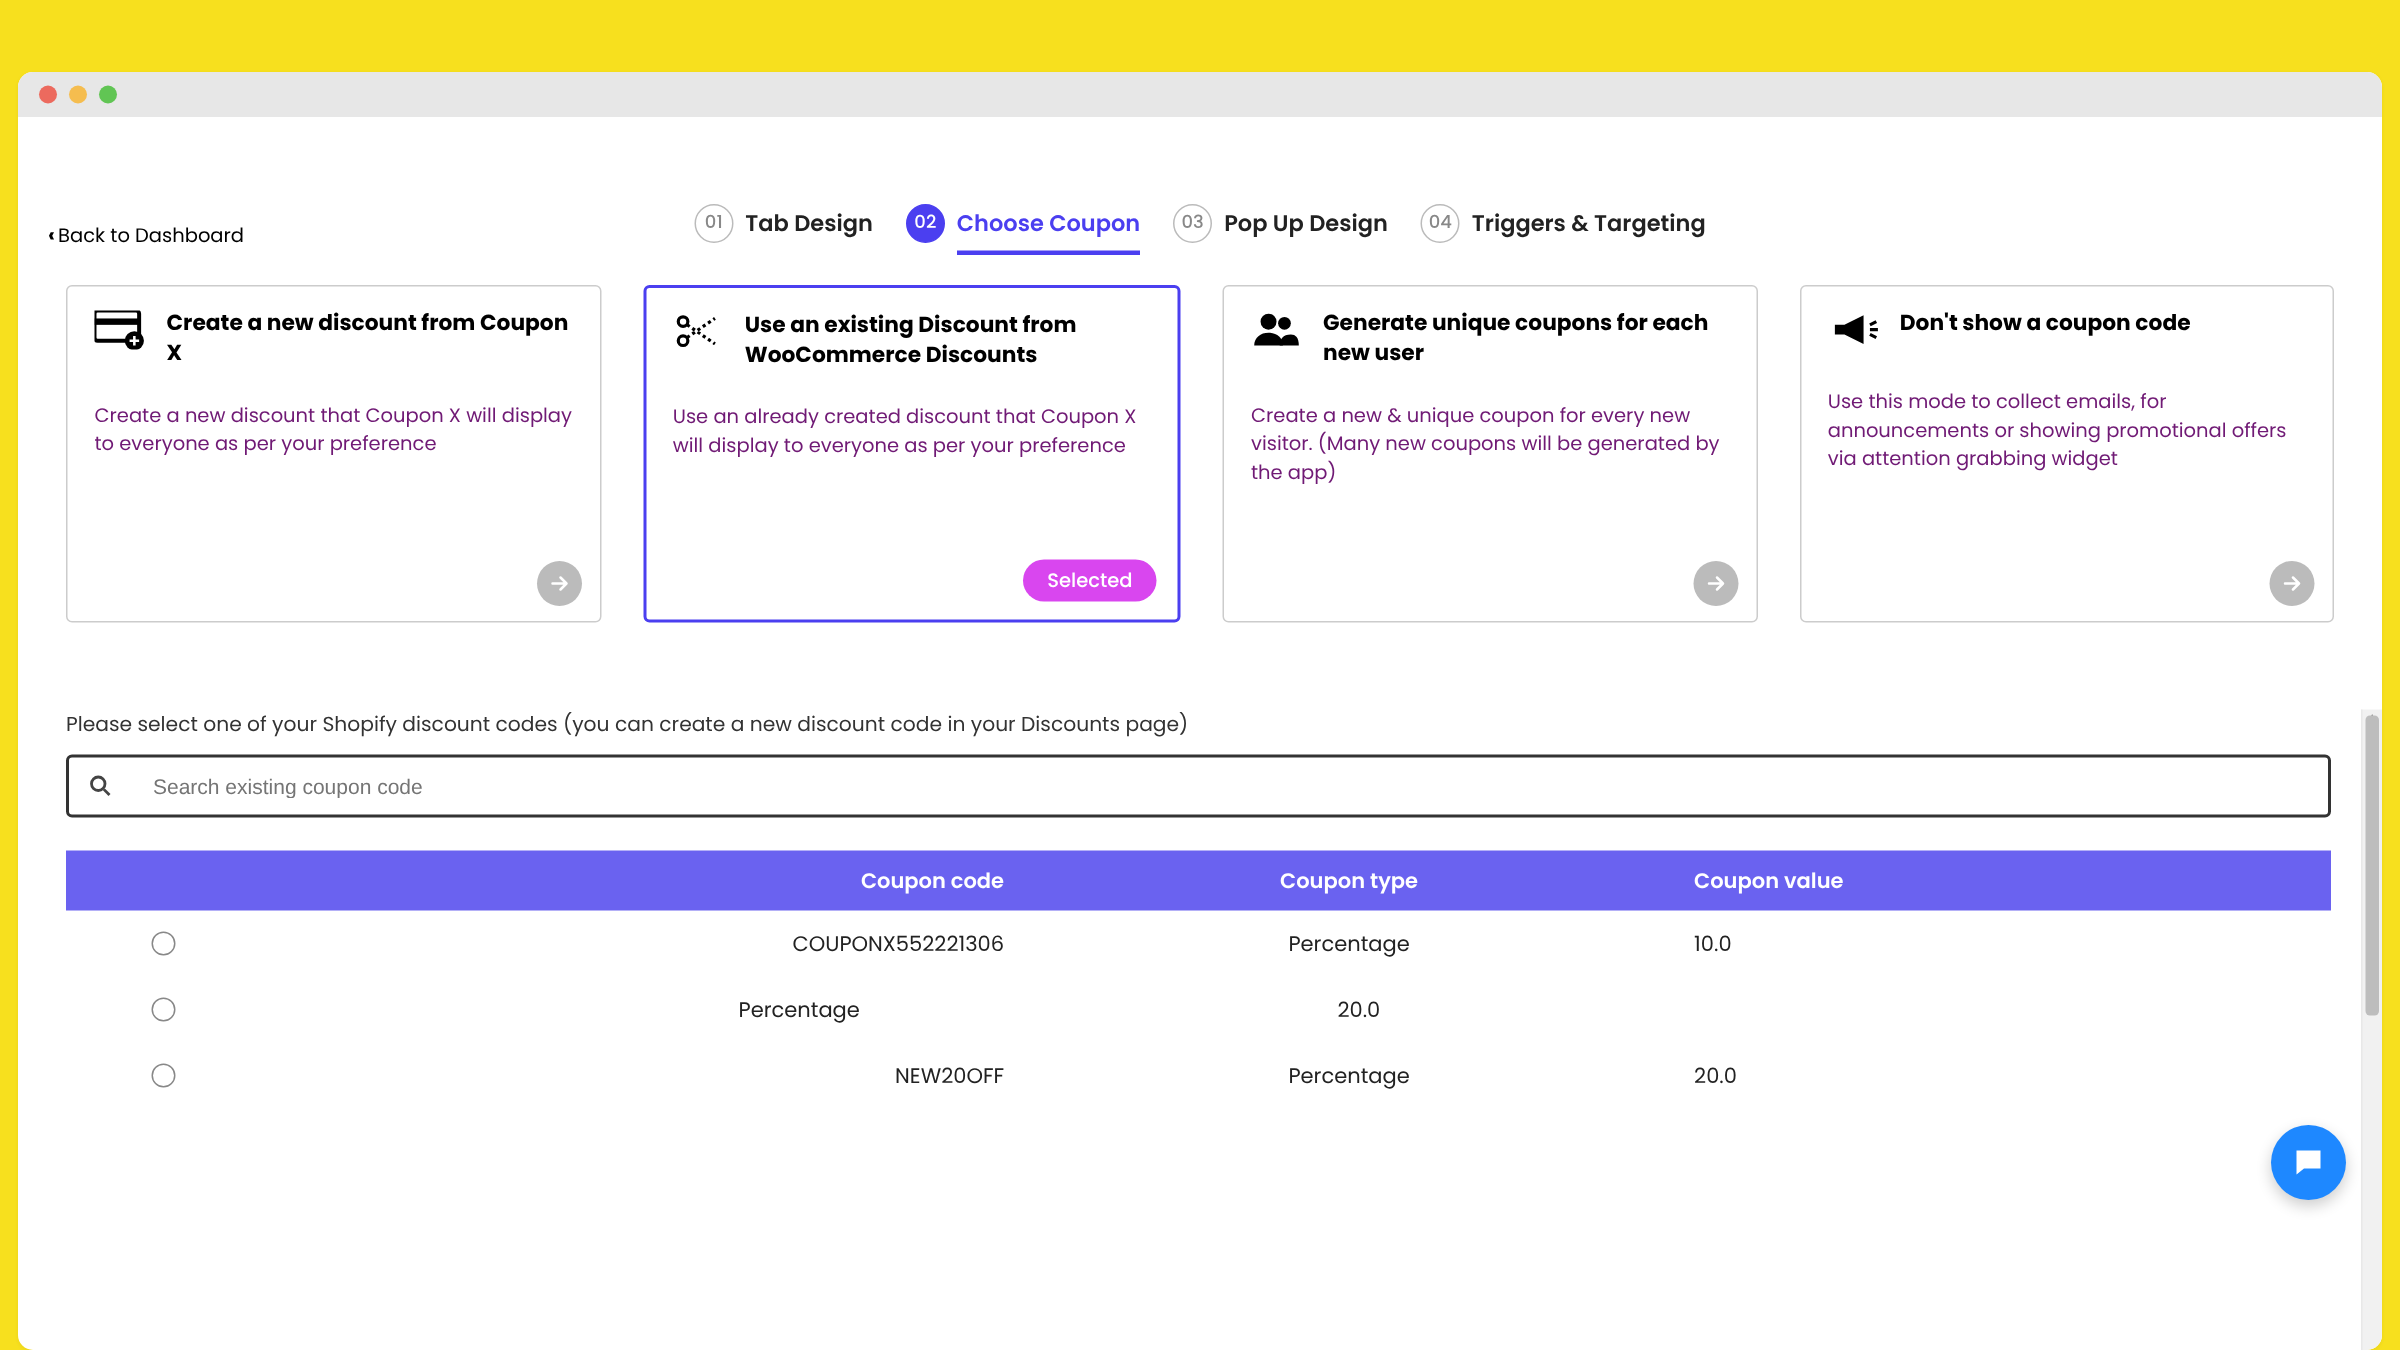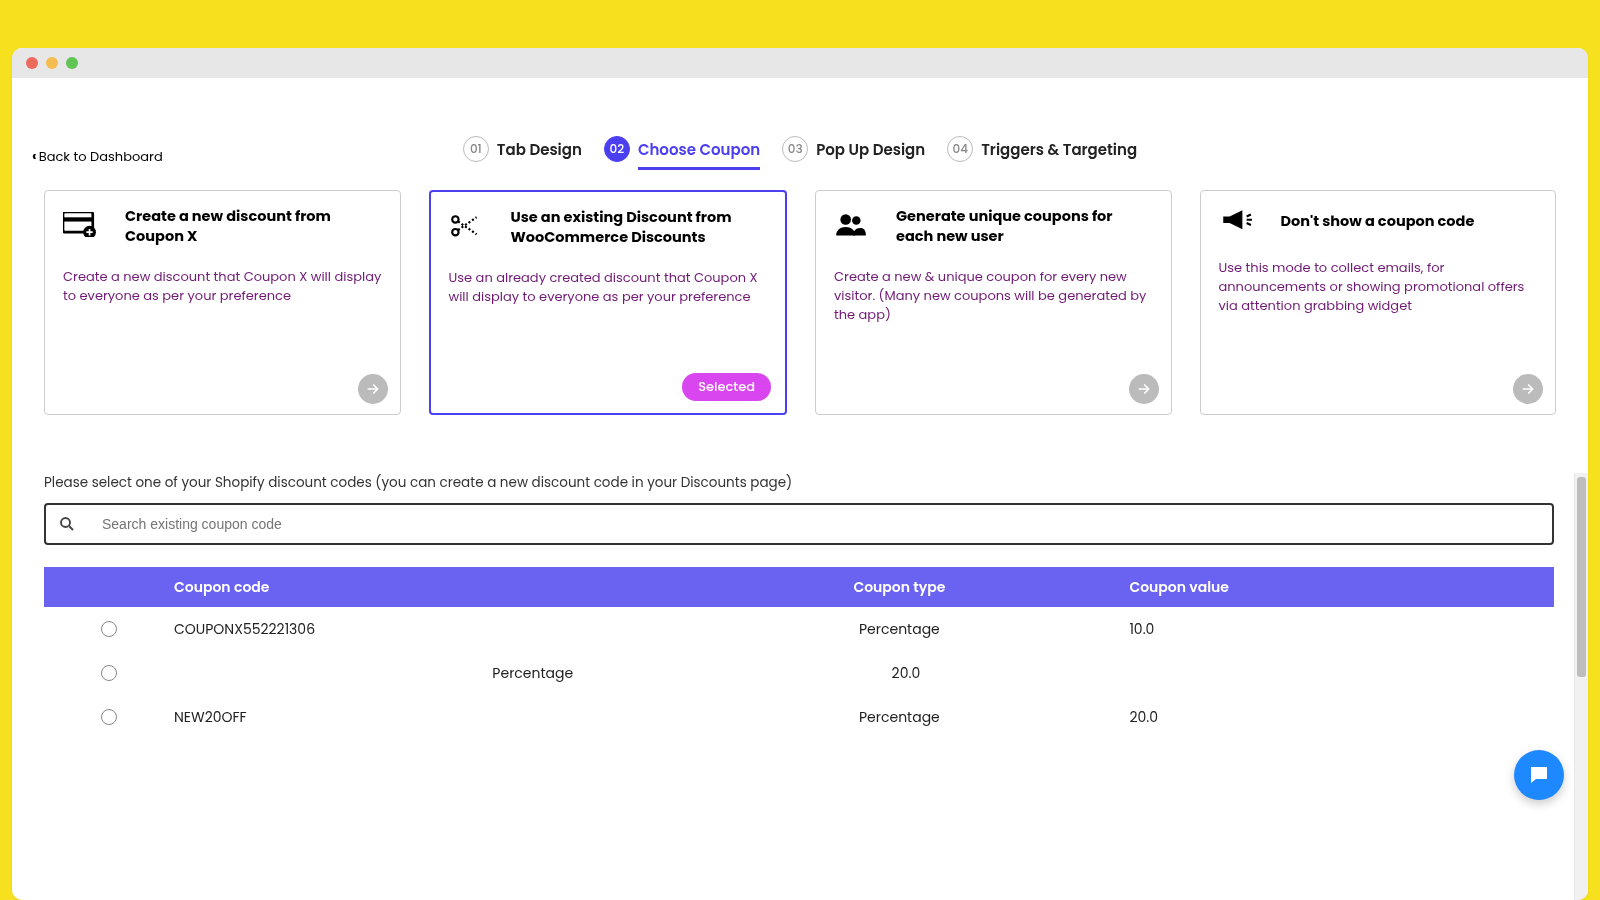--- a/index.html
+++ b/index.html
@@ -82,21 +82,21 @@
     border: 1px solid #ccc;
     border-radius: 4px;
     min-height: 225px;
     padding: 16px 18px 14px 18px;
     position: relative;
     display: flex;
     flex-direction: column;
     cursor: pointer;
   }
   .card.selected { border: 2px solid #4b3ff0; }
-  .card-head { display: flex; gap: 28px; align-items: center; margin-bottom: 22px; }
+  .card-head { display: flex; gap: 14px; align-items: flex-start; margin-bottom: 22px; }
   .card-head .icon { width: 34px; height: 30px; color:#000; flex-shrink:0;}
   .card-title { font-weight: 700; font-size: 14.5px; line-height: 1.35; color:#000;}
   .card-desc { font-size: 13px; color: #701a75; line-height: 1.45; }
   .card-arrow {
     position: absolute; right: 12px; bottom: 10px;
     width: 30px; height: 30px; border-radius: 50%;
     background: #bbbbbb; display:flex; align-items:center; justify-content:center;
   }
   .card-arrow svg { width:16px; height:16px; fill:#fff;}
   .selected-pill {
@@ -125,21 +125,21 @@
   .coupon-table { width:100%; }
   .coupon-table .thead {
     background: #6a62f0; color:#fff; display:flex;
     font-size:14px; font-weight:600; height:40px; align-items:center;
   }
   .coupon-table .trow {
     display:flex; align-items:center; height:44px;
     font-size:14px; color:#222;
   }
   .col-radio { width:130px; display:flex; justify-content:center;}
-  .col-code { flex: 1.4; text-align:left;}
+  .col-code { flex: 1.4; text-align:right;}
   .col-type { flex: 1.3; text-align:center;}
   .col-val  { flex: 1.2; text-align:left;}
   .thead .col-radio { }
   .radio {
     width:16px; height:16px; border:1.5px solid #888; border-radius:50%;
     display:inline-block;
   }
 
   .vscroll {
     width: 14px;

